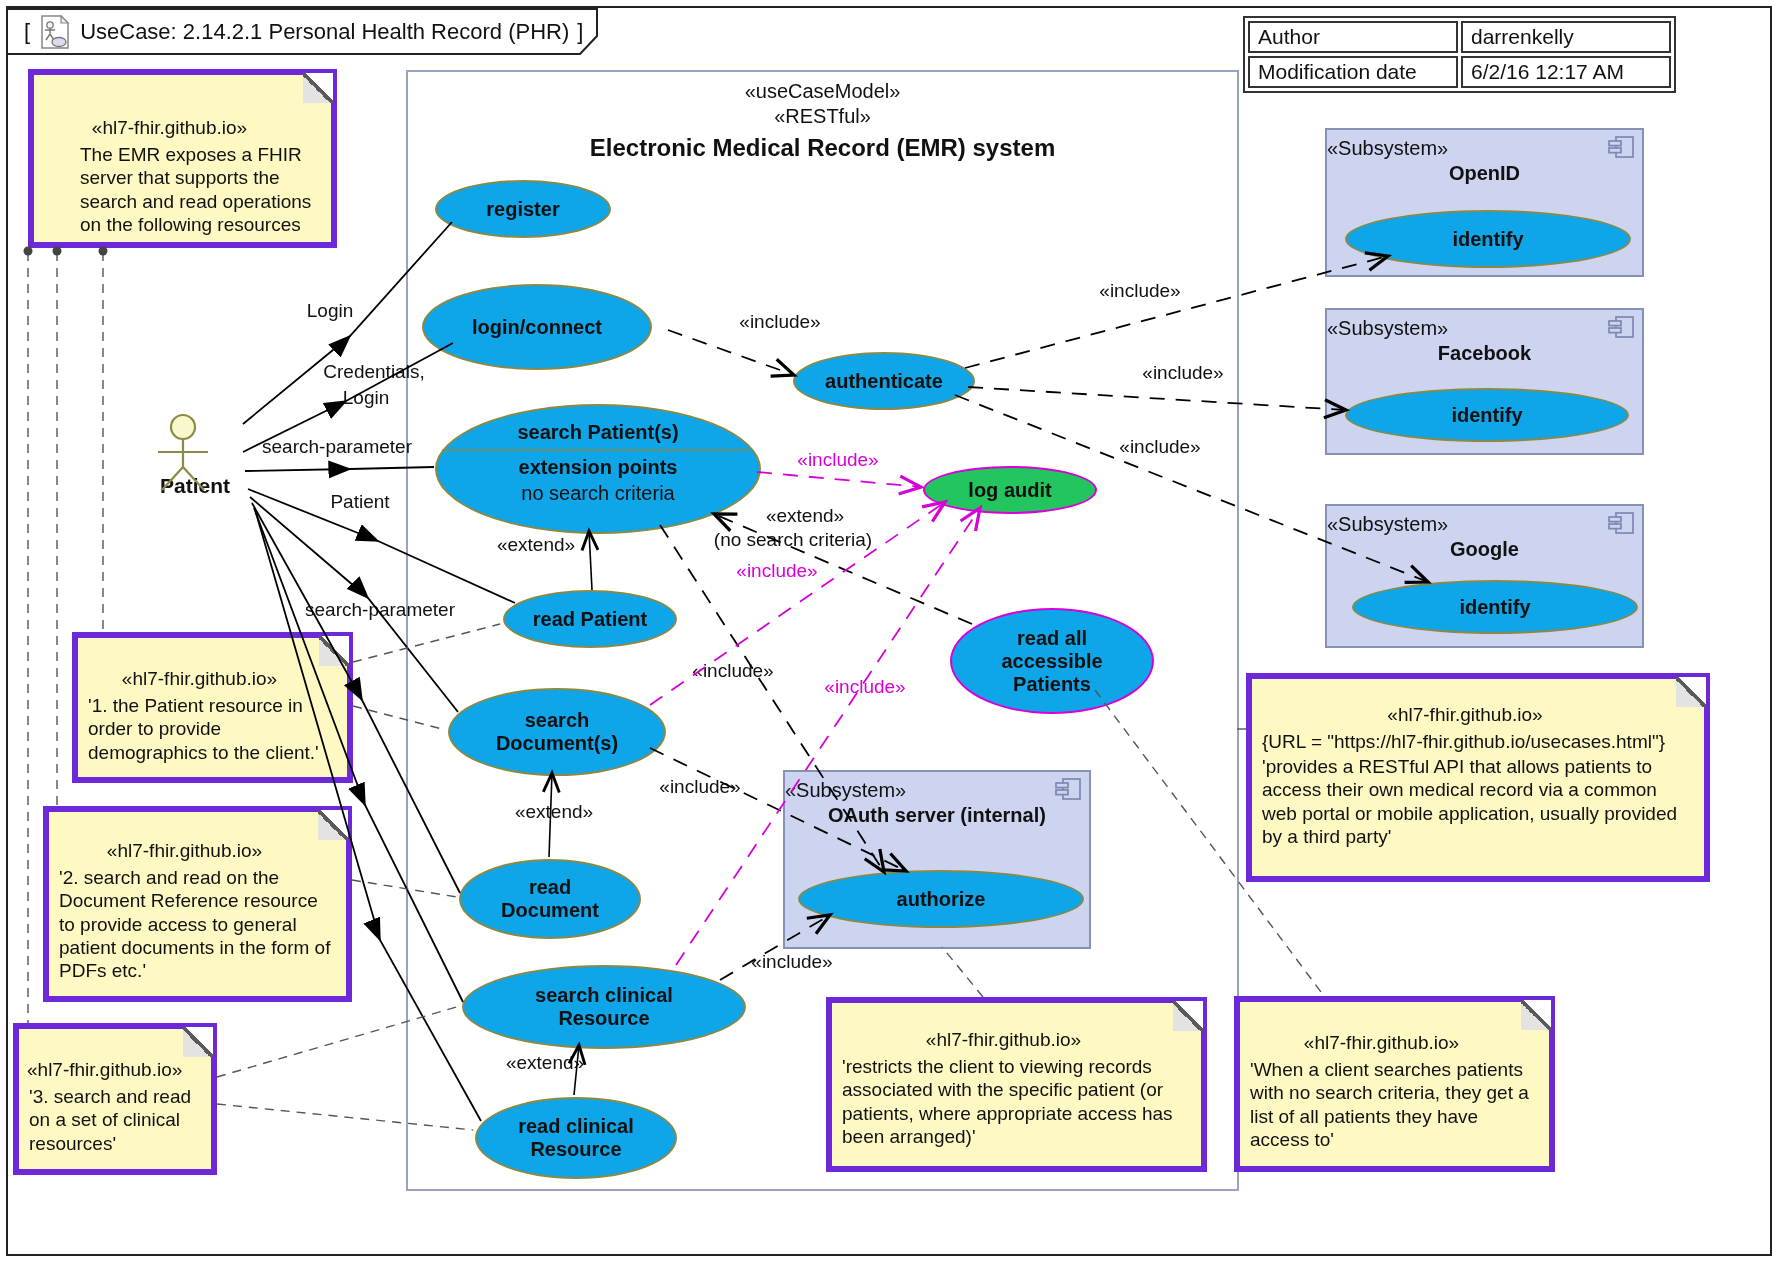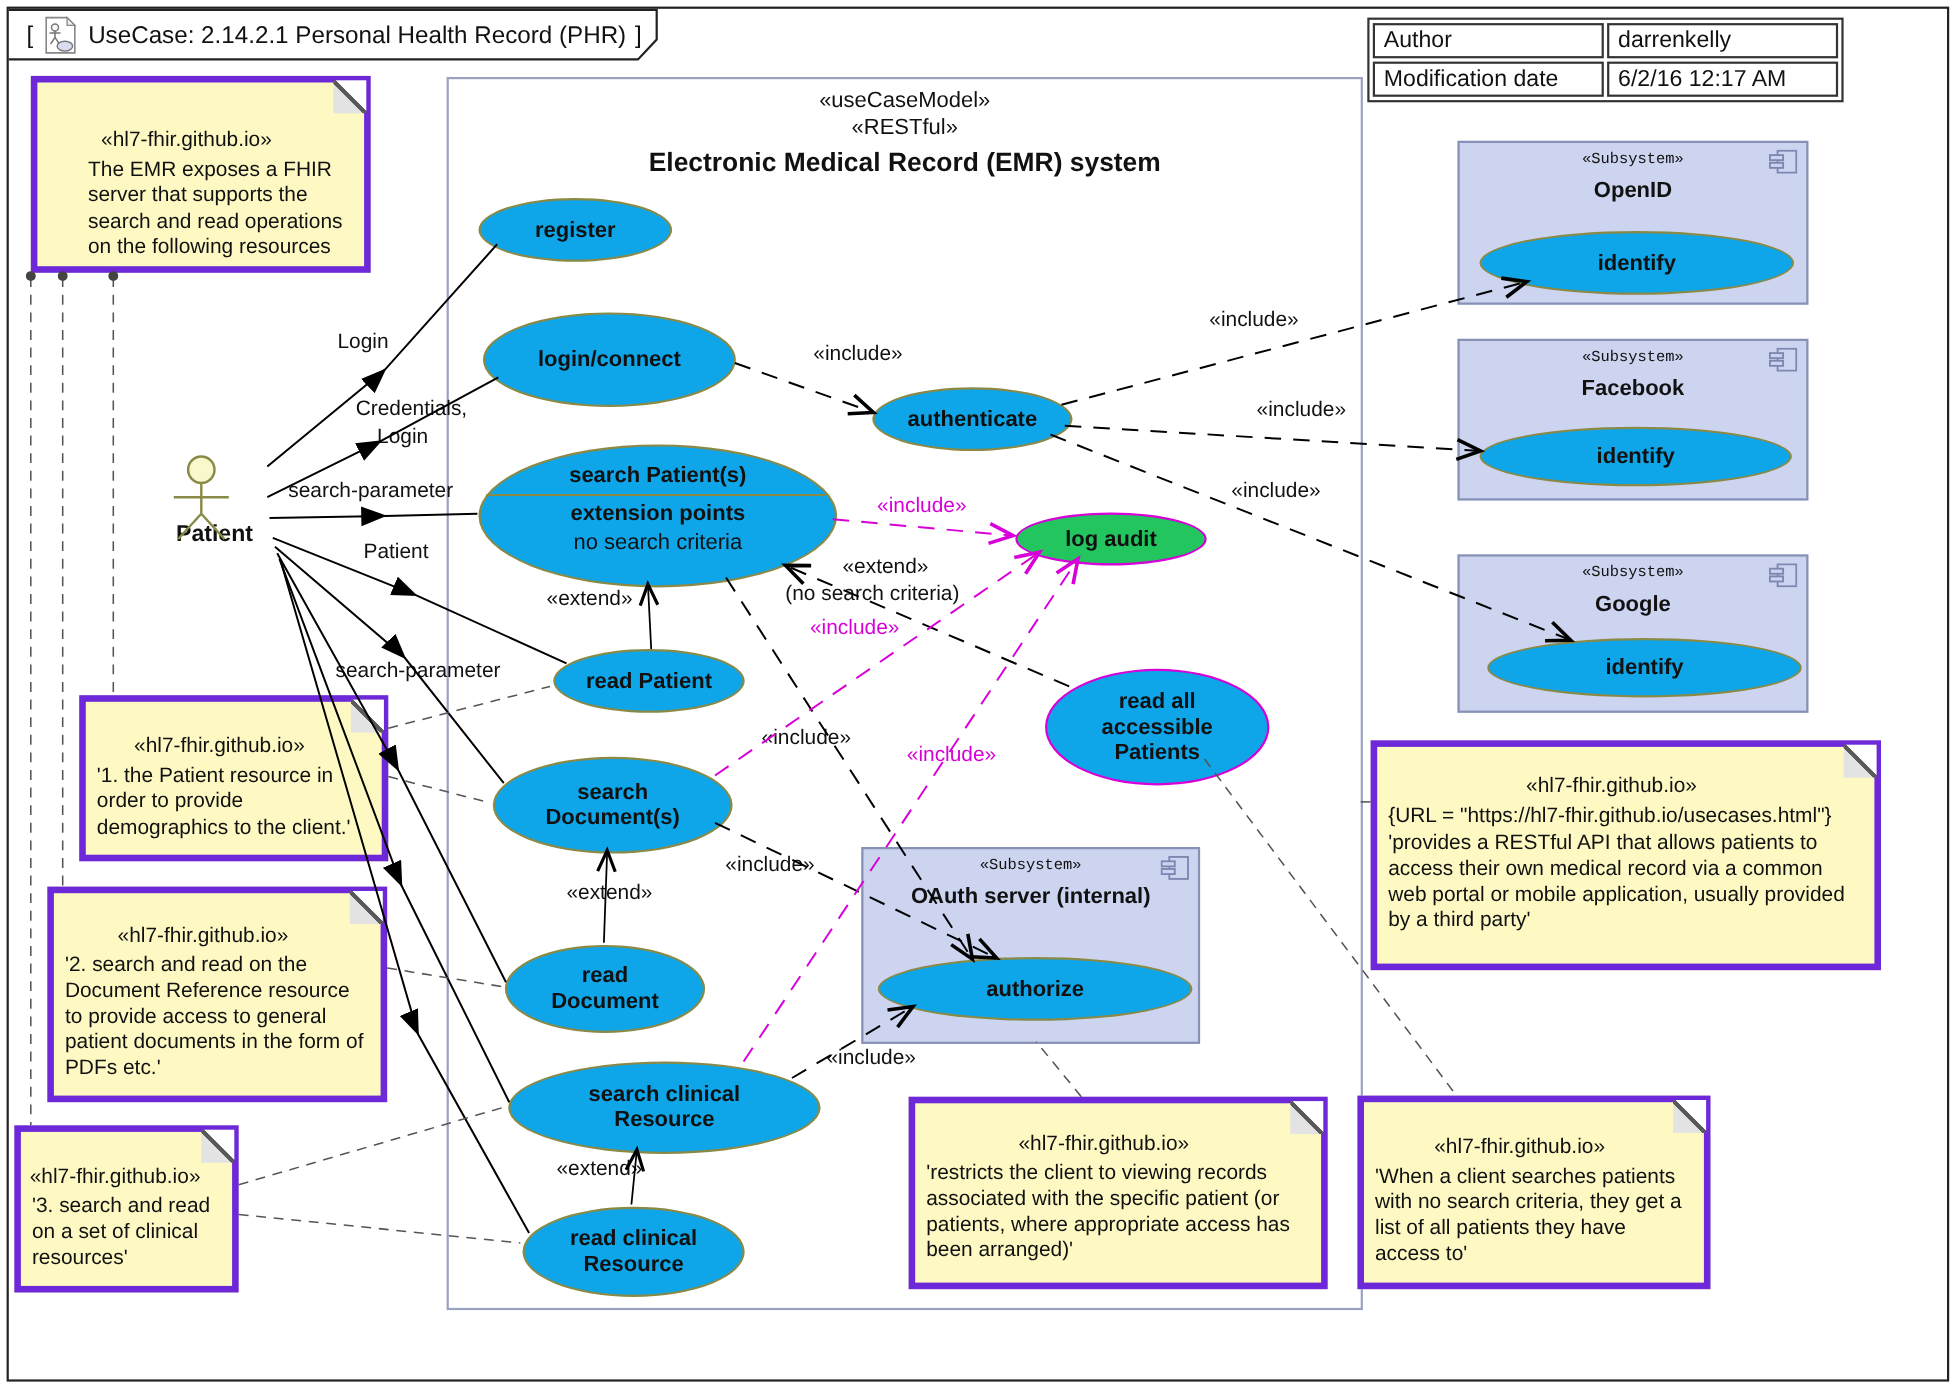--- a/index.html
+++ b/index.html
@@ -7,21 +7,21 @@
        font-family:"Liberation Sans", sans-serif;color:#111;overflow:hidden;}
   .abs{position:absolute;}
   
   .uc{position:absolute;border:2px solid #8a8a46;background:#0ea5e9;border-radius:50%;
       display:flex;align-items:center;justify-content:center;text-align:center;
       font-weight:bold;font-size:20px;line-height:1.15;}
   .uc.magenta{border-color:#d800d8;}
   .uc.white{background:#22c55e;}
   
   .subsys{position:absolute;background:#ccd4f0;border:2px solid #8791b5;}
-  .subsys .st{position:absolute;top:7px;left:0;right:0;text-align:center;font-size:14px;font-family:Liberation Mono, monospace;}
+  .subsys .st{position:absolute;top:7px;left:0;right:0;font-size:20px;}
   .subsys .nm{position:absolute;top:32px;left:0;right:0;text-align:center;font-size:20px;font-weight:bold;}
   .subsys .cicon{position:absolute;top:6px;right:8px;}
   
   .note{position:absolute;background:#fef9c3;border:6px solid #6d28d9;box-sizing:border-box;}
   .dogear{position:absolute;top:-2px;right:-2px;width:30px;height:30px;
           background:linear-gradient(to bottom left,#fff 0 46%,#5a5a5a 46% 55%,#e3e3e3 55% 100%);}
   .note .st{position:absolute;left:8px;right:34px;text-align:center;font-size:19px;white-space:nowrap;}
   .note .tx{position:absolute;left:10px;right:8px;font-size:19px;line-height:1.23;}
   
   .lbl{position:absolute;transform:translate(-50%,-50%);font-size:19px;white-space:nowrap;}
@@ -151,21 +151,21 @@
 </div>
 <div class="note" style="left:1234px;top:996px;width:321px;height:176px;">
   <div class="dogear"></div>
   <div class="st" style="top:30px;">«hl7-fhir.github.io»</div>
   <div class="tx" style="top:56px;">'When a client searches patients with no search criteria, they get a list of all patients they have access to'</div>
 </div>
 
 <div class="uc" style="left:435px;top:180px;width:172px;height:54px;">
   <span>register</span>
 </div>
-<div class="uc" style="left:439px;top:284px;width:226px;height:82px;">
+<div class="uc" style="left:422px;top:284px;width:226px;height:82px;">
   <span>login/connect</span>
 </div>
 <div class="uc" style="left:435px;top:404px;width:322px;height:126px;display:block;">
   <div class="abs" style="left:0;right:0;top:15px;text-align:center;">search Patient(s)</div>
   <div class="abs" style="left:0;right:0;top:50px;text-align:center;">extension points</div>
   <div class="abs" style="left:0;right:0;top:76px;text-align:center;font-weight:normal;">no search criteria</div>
 </div>
 <div class="uc" style="left:503px;top:590px;width:170px;height:54px;">
   <span>read Patient</span>
 </div>

